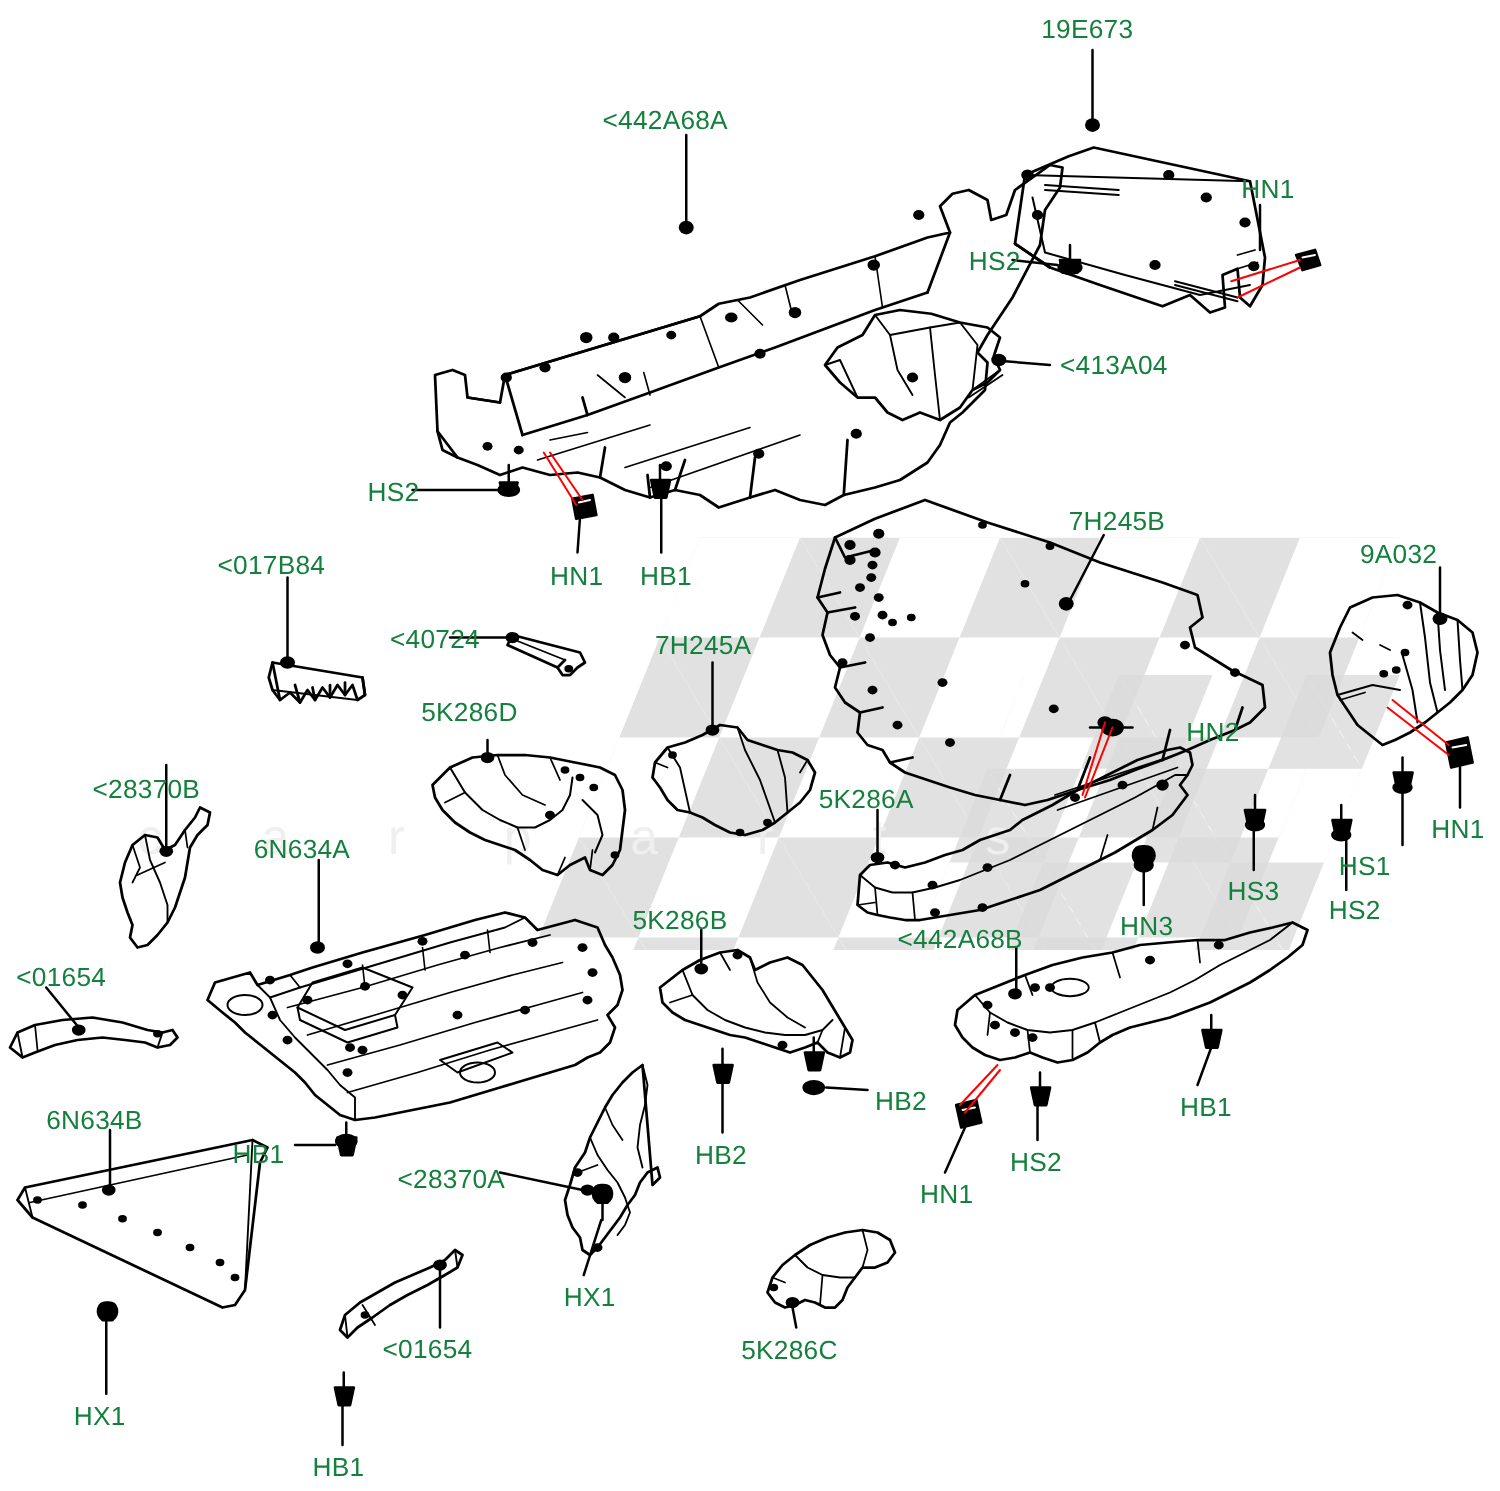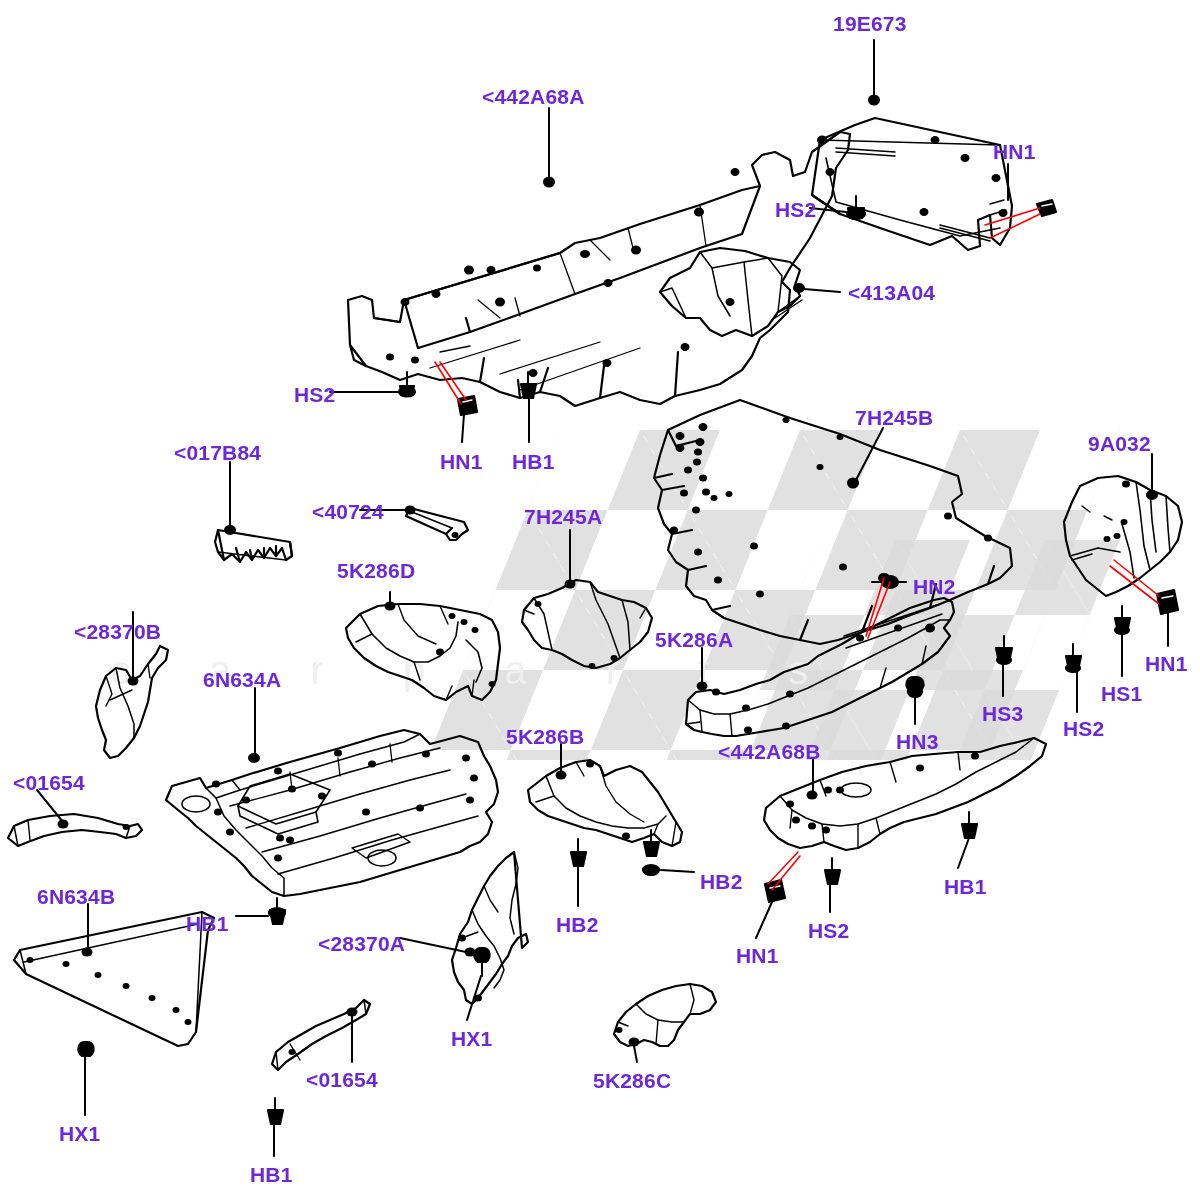--- a/index.html
+++ b/index.html
@@ -58,23 +58,23 @@
     color:#efefef;
     white-space:nowrap;
     pointer-events:none;
     user-select:none;
   }
   
   #art{position:absolute;left:0;top:0;width:1200px;height:1193px;}
   
   .lbl{
     position:absolute;
-    color:#6d28d9;
+    color:#15803d;
     font-size:21px;
-    font-weight:bold;
+    font-weight:normal;
     white-space:nowrap;
     letter-spacing:.2px;
     user-select:none;
   }
 </style>
 </head>
 <body>
 
 <div id="canvas">
 
@@ -707,25 +707,25 @@
   <div class="lbl" style="left:294px;top:383px">HS2</div>
   <div class="lbl" style="left:440px;top:450px">HN1</div>
   <div class="lbl" style="left:512px;top:450px">HB1</div>
   <div class="lbl" style="left:855px;top:406px">7H245B</div>
   <div class="lbl" style="left:1088px;top:432px">9A032</div>
   <div class="lbl" style="left:174px;top:441px">&lt;017B84</div>
   <div class="lbl" style="left:312px;top:500px">&lt;40724</div>
   <div class="lbl" style="left:524px;top:505px">7H245A</div>
   <div class="lbl" style="left:337px;top:559px">5K286D</div>
   <div class="lbl" style="left:74px;top:620px">&lt;28370B</div>
-  <div class="lbl" style="left:913px;top:575px">HN2</div>
+  <div class="lbl" style="left:949px;top:575px">HN2</div>
   <div class="lbl" style="left:655px;top:628px">5K286A</div>
   <div class="lbl" style="left:1145px;top:652px">HN1</div>
   <div class="lbl" style="left:203px;top:668px">6N634A</div>
-  <div class="lbl" style="left:1101px;top:682px">HS1</div>
+  <div class="lbl" style="left:1071px;top:682px">HS1</div>
   <div class="lbl" style="left:1063px;top:717px">HS2</div>
   <div class="lbl" style="left:982px;top:702px">HS3</div>
   <div class="lbl" style="left:896px;top:730px">HN3</div>
   <div class="lbl" style="left:718px;top:740px">&lt;442A68B</div>
   <div class="lbl" style="left:506px;top:725px">5K286B</div>
   <div class="lbl" style="left:13px;top:771px">&lt;01654</div>
   <div class="lbl" style="left:700px;top:870px">HB2</div>
   <div class="lbl" style="left:944px;top:875px">HB1</div>
   <div class="lbl" style="left:37px;top:885px">6N634B</div>
   <div class="lbl" style="left:186px;top:912px">HB1</div>

